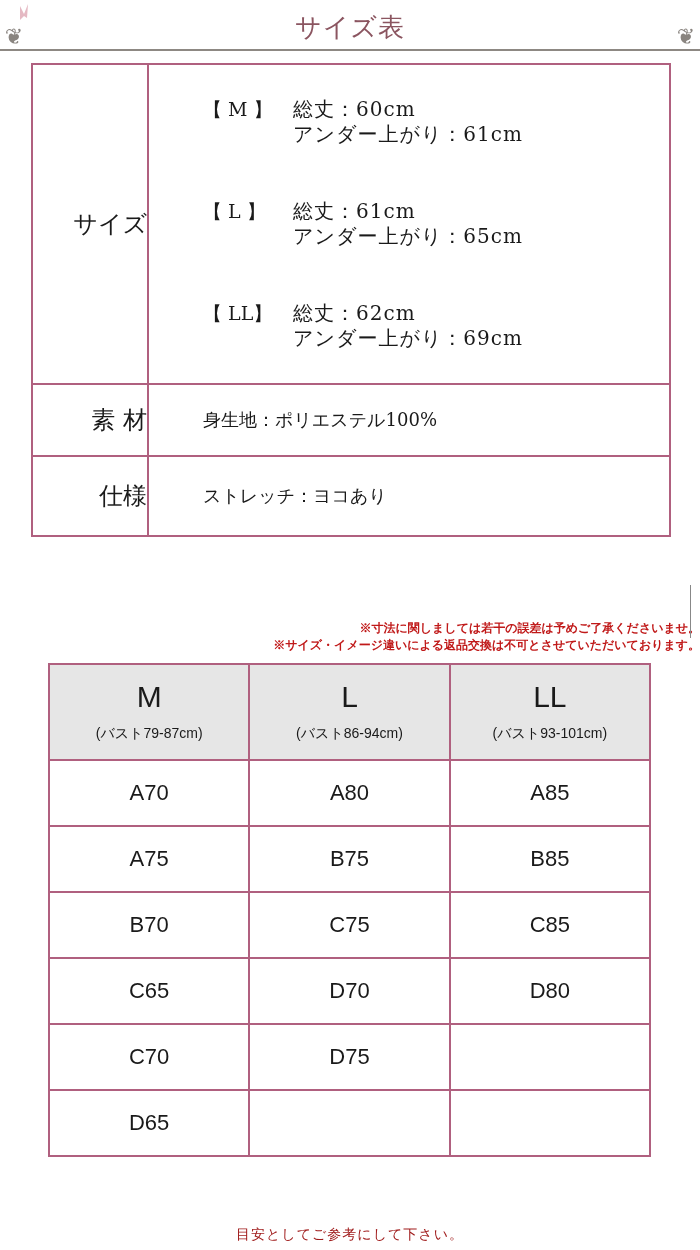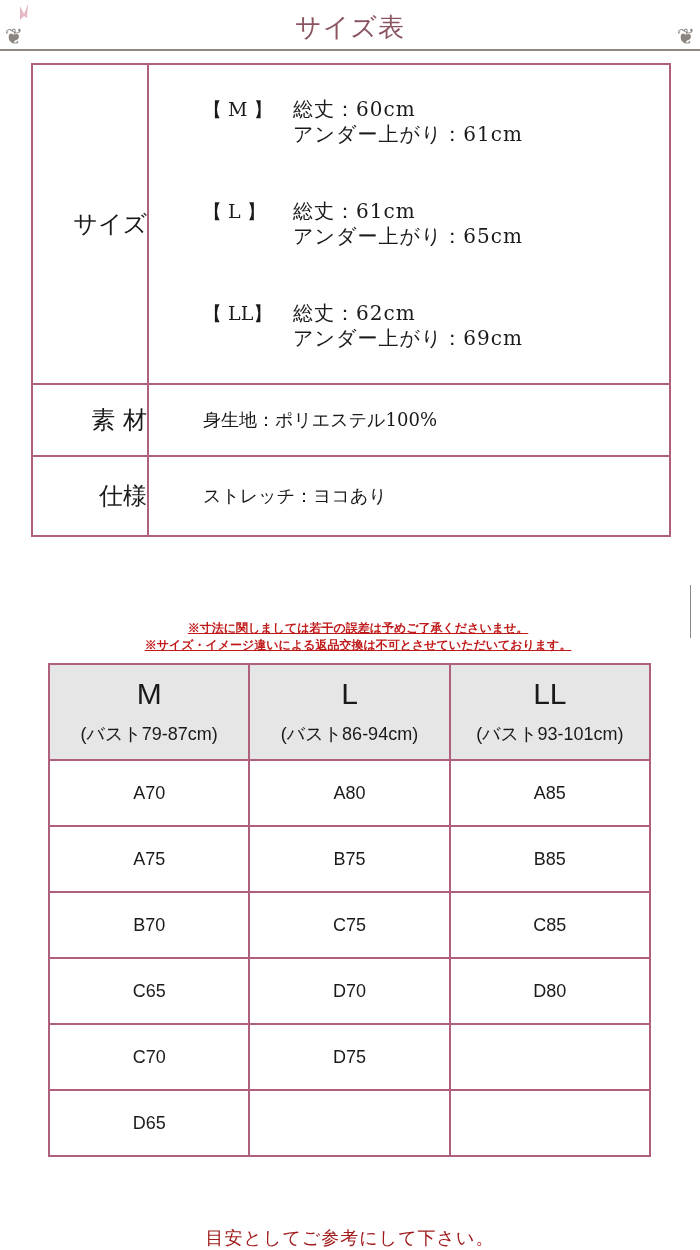--- a/index.html
+++ b/index.html
@@ -14,30 +14,30 @@
   .butterfly { position:absolute; left:18px; top:4px; width:12px; height:18px; }
 
   .spec-table { position:absolute; left:31px; top:63px; width:640px; border-collapse:collapse; }
   .spec-table td { border:2px solid #b0607f; padding:0; vertical-align:middle; }
   .spec-label { width:114px; text-align:right; font-size:24px; }
   .spec-value { font-size:18px; padding-left:54px !important; }
   .size-block { display:flex; align-items:flex-start; }
   .size-tag { width:90px; font-size:19px; white-space:pre; }
   .size-lines { font-size:20px; line-height:25px; letter-spacing:1px; }
 
-  .notes { position:absolute; left:16px; right:0; top:620px; text-align:center; color:#c01919; font-size:12px; font-weight:bold; line-height:17px;text-decoration:underline; }
+  .notes { position:absolute; left:16px; right:0; top:620px; text-align:right; color:#c01919; font-size:12px; font-weight:bold; line-height:17px; }
 
   .bra-table { position:absolute; left:48px; top:663px; width:603px; border-collapse:collapse; table-layout:fixed; font-family:"Liberation Sans", sans-serif; }
   .bra-table th, .bra-table td { border:2px solid #b0607f; text-align:center; }
   .bra-table th { background:#e6e6e6; height:92px; font-weight:normal; }
   .bra-size { font-size:30px; line-height:32px; display:block; }
-  .bra-bust { font-size:18px; display:block; margin-top:12px; }
-  .bra-table td { height:62px; font-size:18px; }
+  .bra-bust { font-size:14px; display:block; margin-top:12px; }
+  .bra-table td { height:62px; font-size:22px; }
 
-  .footer { position:absolute; left:0; right:0; top:1226px; text-align:center; color:#a01c1c; font-size:18px; letter-spacing:1px; }
+  .footer { position:absolute; left:0; right:0; top:1226px; text-align:center; color:#a01c1c; font-size:14px; letter-spacing:1px; }
   .scroll-line { position:absolute; left:690px; top:585px; width:1px; height:53px; background:#888; }
 </style>
 </head>
 <body>
 
 <div class="title-bar">
   <svg class="butterfly" viewBox="0 0 12 18">
       <path d="M2 2 L6 10 L10 0 L9 14 L6 12 L2 16 Z" fill="#e5b9c3"></path>
     </svg>
   <div class="ornament left">❦</div>

